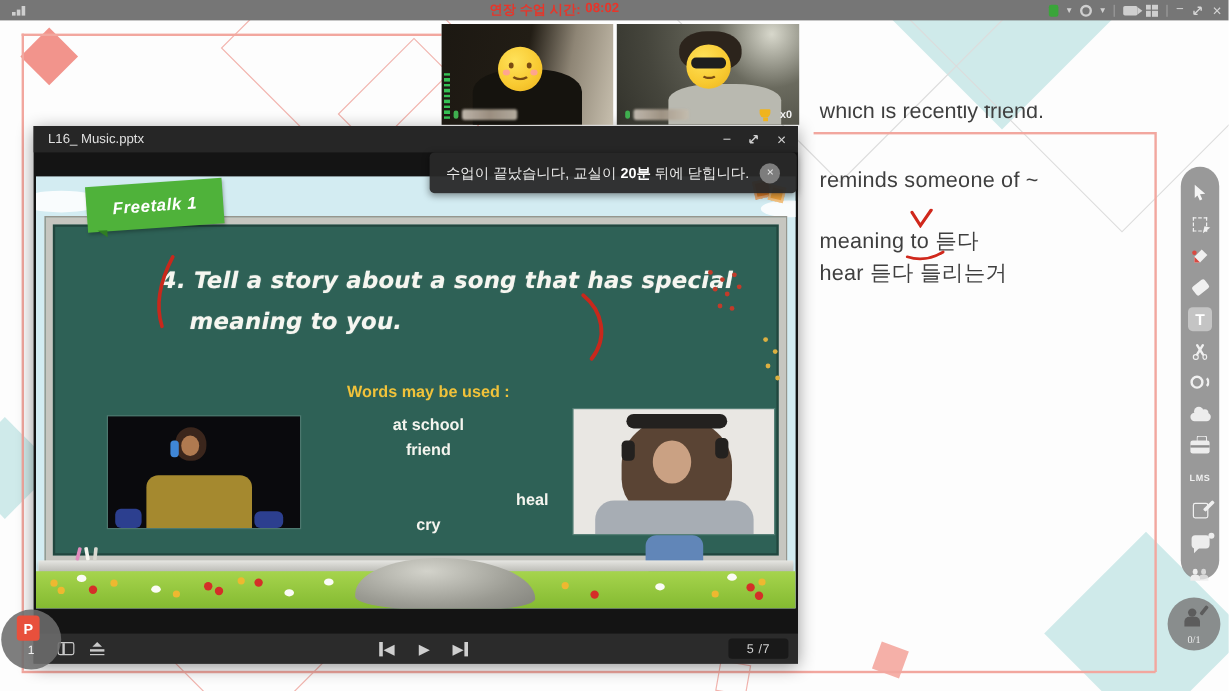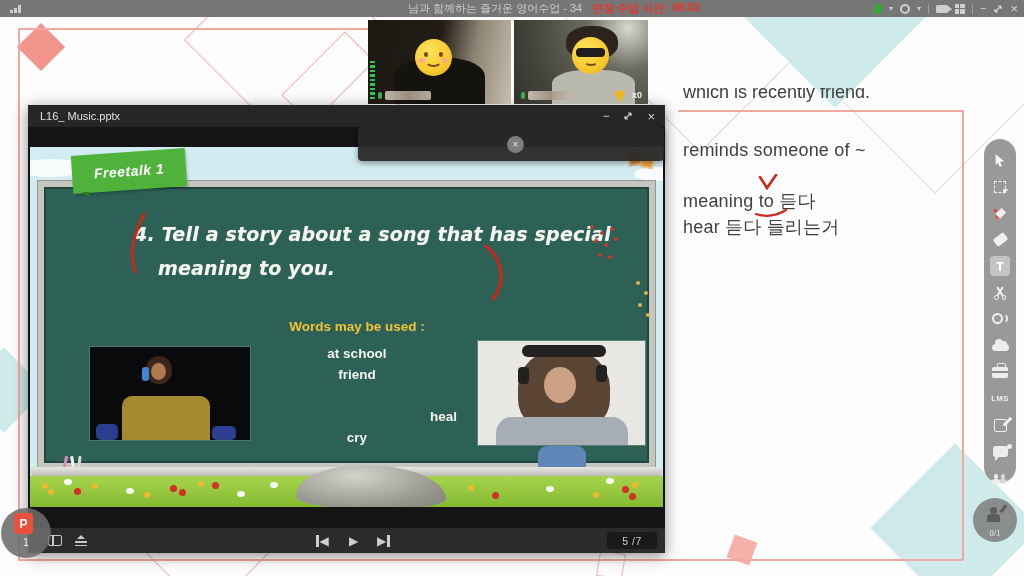--- a/index.html
+++ b/index.html
@@ -32,21 +32,21 @@
   .cam-ring { width:10px; height:10px; border:2.5px solid #cfcfcf; border-radius:50%; }
   .vidcam { width:12px; height:8px; background:#cfcfcf; border-radius:1.5px; position:relative; }
   .vidcam::after{ content:""; position:absolute; right:-4px; top:1px; border-left:4px solid #cfcfcf; border-top:3px solid transparent; border-bottom:3px solid transparent; }
   .grid4 { width:10px; height:10px; display:grid; grid-template-columns:4.5px 4.5px; grid-template-rows:4.5px 4.5px; gap:1px; }
   .grid4 i { background:#cfcfcf; }
   .glyph-btn { color:#d5d5d5; font-size:11px; line-height:1; }
 
   
   .video { position:absolute; top:20px; height:84px; overflow:hidden; z-index:4; background:#222; }
   #video-1 { left:368px; width:143px; background:linear-gradient(100deg,#1c1812 0%,#221d15 48%,#8e8575 72%,#c7bfae 100%); }
-  #video-2 { left:514px; width:134px; background:radial-gradient(circle at 85% 10%, #d8d8cc 0%, #6a6a5e 30%, #45453c 70%, #32322b 100%); }
+  #video-2 { left:514px; width:152px; background:radial-gradient(circle at 85% 10%, #d8d8cc 0%, #6a6a5e 30%, #45453c 70%, #32322b 100%); }
   .vperson { position:absolute; bottom:0; left:18%; width:64%; height:55%; background:#15130e; border-radius:40% 40% 0 0; }
   #video-2 .vperson { background:#b9b9b0; left:28%; width:62%; height:40%; }
   #video-2 .vhair { position:absolute; left:52px; top:6px; width:52px; height:34px; background:#2c241c; border-radius:45%; }
   .emoji { position:absolute; width:37px; height:37px; border-radius:50%; background:radial-gradient(circle at 38% 32%, #ffe25a, #f8c930 60%, #eab11e); }
   #video-1 .emoji { left:47px; top:19px; }
   #video-2 .emoji { left:58px; top:17px; }
   .emoji .eye { position:absolute; top:13px; width:4px; height:4.5px; background:#7a4c12; border-radius:50%; }
   .emoji .eye.l{ left:9px; } .emoji .eye.r{ right:9px; }
   .emoji .cheek { position:absolute; top:19px; width:6px; height:5px; background:#ff9d9d; border-radius:50%; opacity:.85; }
   .emoji .cheek.l{ left:4px; } .emoji .cheek.r{ right:4px; }
@@ -345,20 +345,21 @@
 
       <div id="grass">
         <span class="flower" id="fl-red"></span>
         <span class="flower" id="fl-yellow"></span>
         <span class="flower" id="fl-white"></span>
       </div>
       <div id="rock"></div>
     </div>
 
     <div id="toast">
+      <span id="toast-text"><span>수업이 끝났습니다, 교실이 </span><b>20분</b><span> 뒤에 닫힙니다.</span></span>
       <span id="toast-close">×</span>
     </div>
 
     <div id="ppt-bottombar">
       <div class="bb-ic" id="ic-panel">
           <i></i>
         </div>
       <div class="bb-ic" id="ic-outline">
           <span class="tri"></span>
           <span class="ln"></span>
@@ -456,21 +457,20 @@
     <span class="hcount">0/1</span>
   </div>
 
   <div id="topbar">
     <span id="signal">
         <i></i>
         <i></i>
         <i></i>
       </span>
     <div id="topbar-center">
-      <span id="topbar-title">님과 함께하는 즐거운 영어수업 - 34</span>
       <span id="topbar-timer">
         <span>연장 수업 시간:</span>
         <span>08:02</span>
       </span>
     </div>
     <div id="topbar-right">
       <span class="tb-ic">
           <span class="mic-green"></span>
         </span>
       <span class="dd">▾</span>

